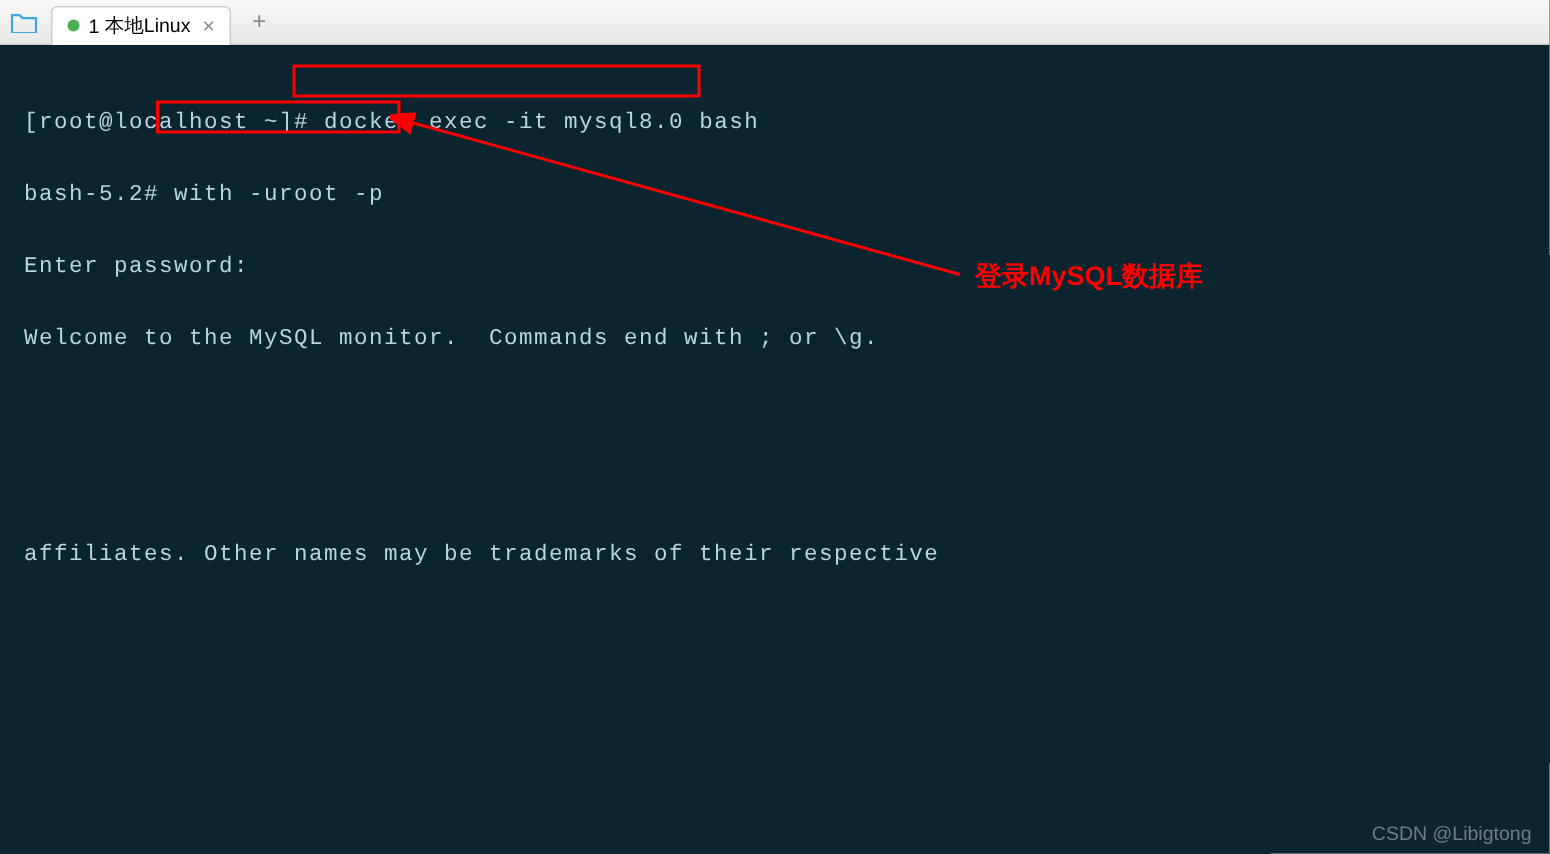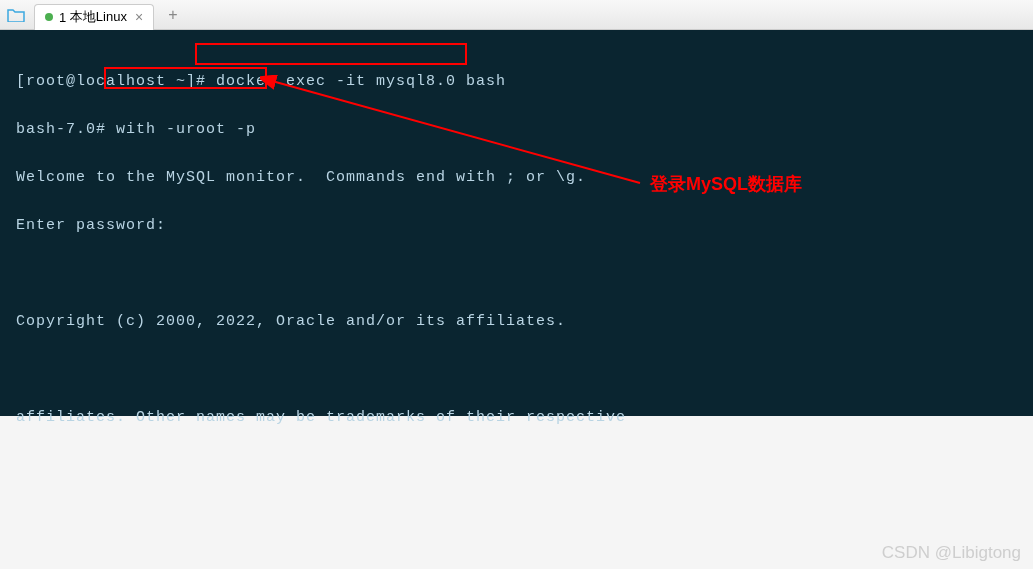--- a/index.html
+++ b/index.html
@@ -60,21 +60,21 @@
       cursor: pointer;
       padding: 0 6px;
     }
     .terminal {
       background: #0a2530;
       color: #b8d4e3;
       font-family: "Consolas", "Courier New", monospace;
       font-size: 15px;
       line-height: 24px;
       padding: 16px 8px 8px 16px;
-      height: 386px;
+      height: 539px;
       letter-spacing: 1px;
       position: relative;
       white-space: pre;
     }
     .highlight-box {
       border: 2px solid #ff0000;
       position: absolute;
       pointer-events: none;
     }
     .box1 { left: 195px; top: 43px; width: 272px; height: 22px; }
@@ -89,21 +89,21 @@
     }
     .arrow-svg {
       position: absolute;
       pointer-events: none;
     }
     .watermark {
       position: absolute;
       right: 12px;
       bottom: 6px;
       color: rgba(180,180,180,0.6);
-      font-size: 17px;
+      font-size: 13px;
       font-family: Arial, sans-serif;
       letter-spacing: 0;
     }
     .term-line { white-space: pre; }
   </style>
 </head>
 <body>
 
 <div class="tab-bar">
   <span class="folder-icon">
@@ -116,25 +116,24 @@
     <span>1</span>
     <span>&nbsp;</span>
     <span>本地Linux</span>
     <span class="tab-close">×</span>
   </div>
   <span class="tab-add">+</span>
 </div>
 
 <div class="terminal">
 <div class="term-line"><span>[root@localhost ~]#</span> <span>docker exec -it mysql8.0 bash</span></div>
-<div class="term-line"><span>bash-7.0#</span> <span>with -uroot -p</span></div>
+<div class="term-line"><span>bash-5.2#</span> <span>with -uroot -p</span></div>
+<div class="term-line">Enter password:</div>
 <div class="term-line">Welcome to the MySQL monitor.  Commands end with ; or \g.</div>
-<div class="term-line">Enter password:</div>
 <div class="term-line">&nbsp;</div>
-<div class="term-line">Copyright (c) 2000, 2022, Oracle and/or its affiliates.</div>
 <div class="term-line">&nbsp;</div>
 <div class="term-line">affiliates. Other names may be trademarks of their respective</div>
 
 
 
 
 
 </div>
 
 <div class="highlight-box box1"></div>

